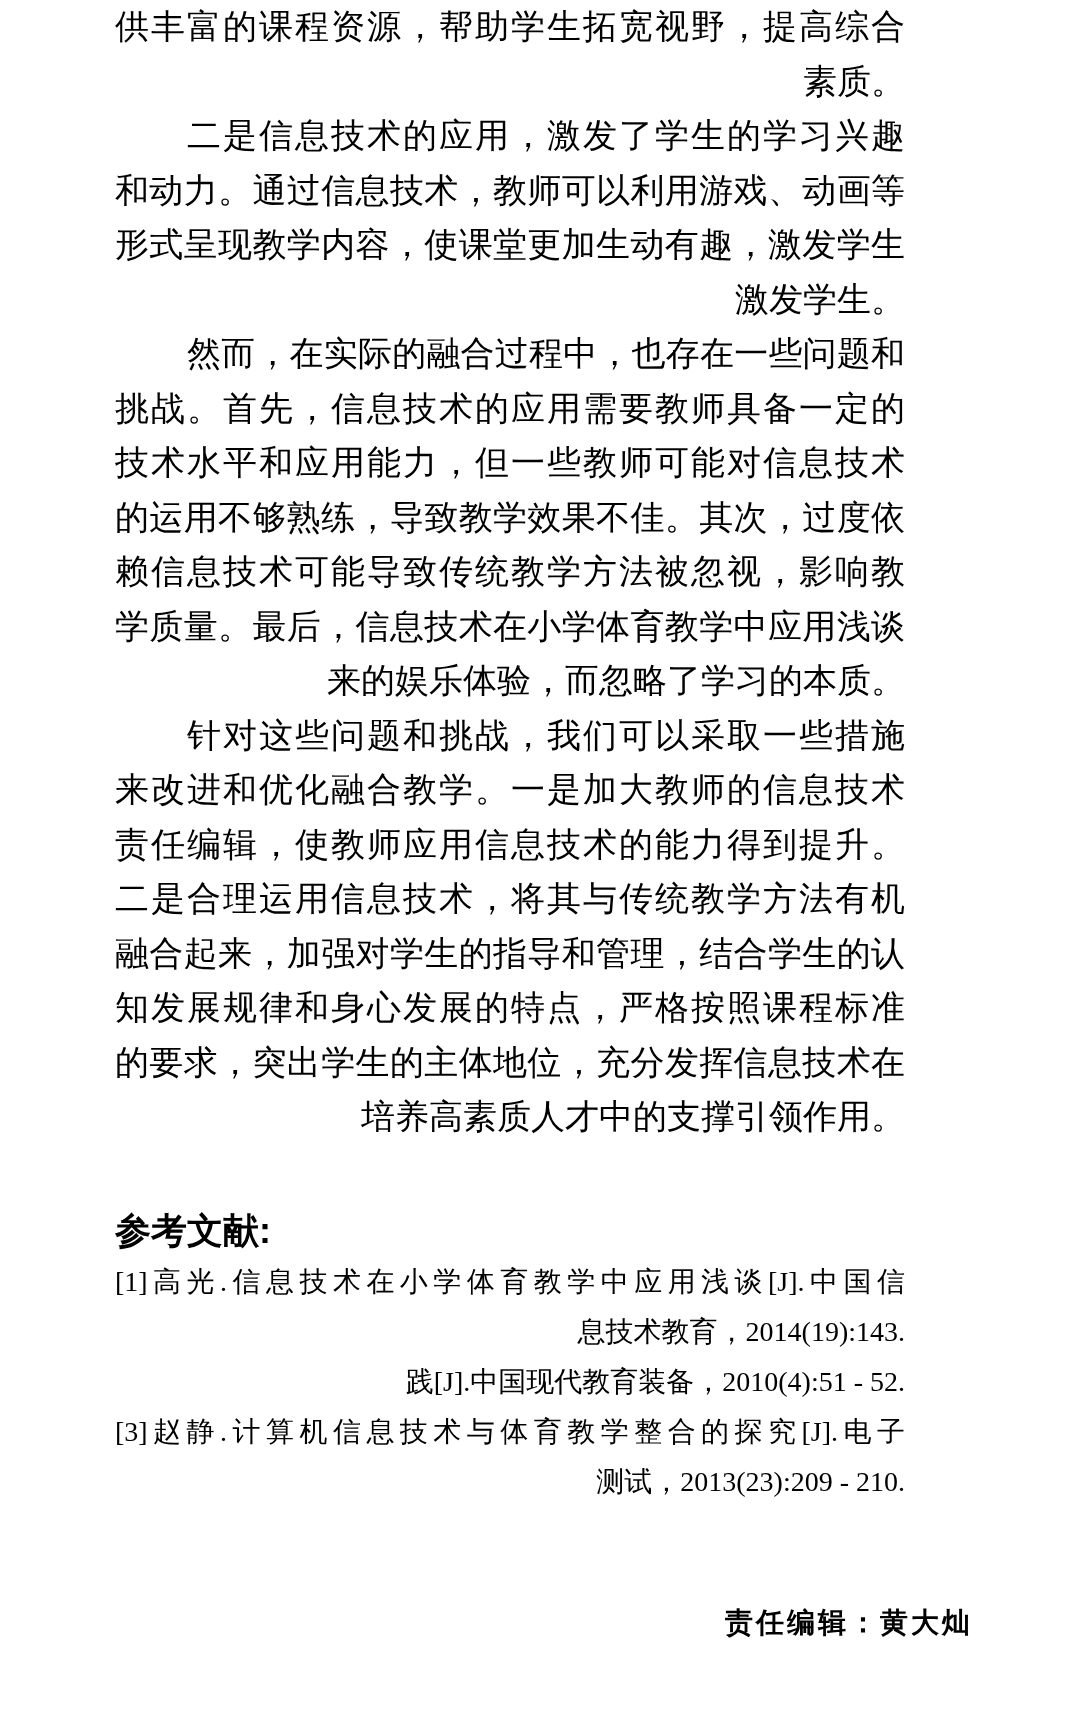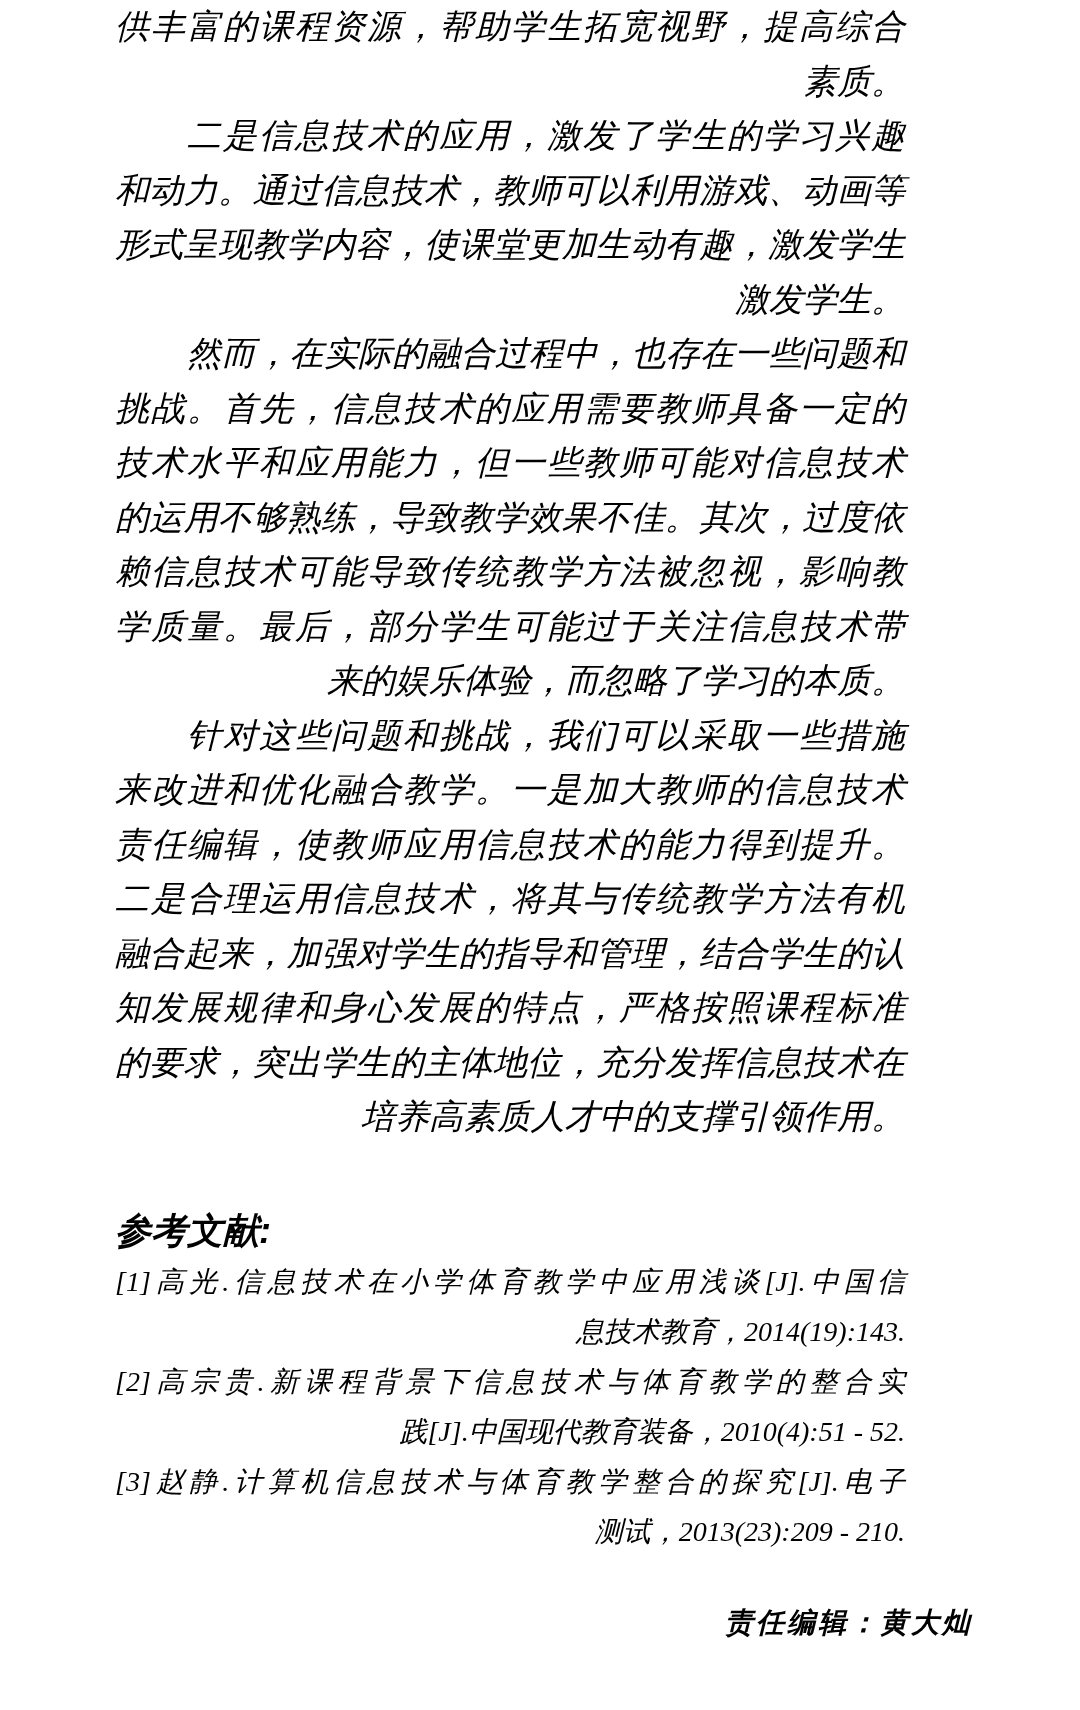--- a/index.html
+++ b/index.html
@@ -4,21 +4,20 @@
 <style>
   html,body { margin:0; padding:0; }
   body { background:#ffffff; }
   .page {
     position:relative;
     width:1080px; height:1710px;
     background:#ffffff;
     overflow:hidden;
     font-family:"Liberation Serif","DejaVu Serif",serif;
     color:#000000;
-    font-style:italic;
   }
   .content {
     position:absolute;
     left:115px; top:0;
     width:790px;
   }
   .ln {
     font-size:34px;
     line-height:54.5px;
     color:#000000;
@@ -79,38 +78,37 @@
         <div class="ln plain">素质。</div>
         <div class="ln indent just">二是信息技术的应用，激发了学生的学习兴趣</div>
         <div class="ln just">和动力。通过信息技术，教师可以利用游戏、动画等</div>
         <div class="ln just">形式呈现教学内容，使课堂更加生动有趣，激发学生</div>
         <div class="ln plain">激发学生。</div>
         <div class="ln indent just">然而，在实际的融合过程中，也存在一些问题和</div>
         <div class="ln just">挑战。首先，信息技术的应用需要教师具备一定的</div>
         <div class="ln just">技术水平和应用能力，但一些教师可能对信息技术</div>
         <div class="ln just">的运用不够熟练，导致教学效果不佳。其次，过度依</div>
         <div class="ln just">赖信息技术可能导致传统教学方法被忽视，影响教</div>
-        <div class="ln just">学质量。最后，部分学生可能过于关注信息技术带</div>
+        <div class="ln just">学质量。最后，信息技术在小学体育教学中应用浅谈</div>
         <div class="ln plain">来的娱乐体验，而忽略了学习的本质。</div>
         <div class="ln indent just">针对这些问题和挑战，我们可以采取一些措施</div>
         <div class="ln just">来改进和优化融合教学。一是加大教师的信息技术</div>
         <div class="ln just">责任编辑，使教师应用信息技术的能力得到提升。</div>
         <div class="ln just">二是合理运用信息技术，将其与传统教学方法有机</div>
         <div class="ln just">融合起来，加强对学生的指导和管理，结合学生的认</div>
         <div class="ln just">知发展规律和身心发展的特点，严格按照课程标准</div>
         <div class="ln just">的要求，突出学生的主体地位，充分发挥信息技术在</div>
         <div class="ln plain">培养高素质人才中的支撑引领作用。</div>
       </div>
 
     <div class="refs-heading">参考文献:</div>
 
     <div class="refs">
         <div class="ln just">[1]高光.信息技术在小学体育教学中应用浅谈[J].中国信</div>
         <div class="ln plain">息技术教育，2014(19):143.</div>
-        <div class="ln just">[2]高宗贵.新课程背景下信息技术与体育教学的整合实</div>
         <div class="ln plain">践[J].中国现代教育装备，2010(4):51 - 52.</div>
         <div class="ln just">[3]赵静.计算机信息技术与体育教学整合的探究[J].电子</div>
         <div class="ln plain">测试，2013(23):209 - 210.</div>
       </div>
   </div>
 
   <div class="editor">责任编辑：黄大灿</div>
 
   <div class="watermark">
     <span>

